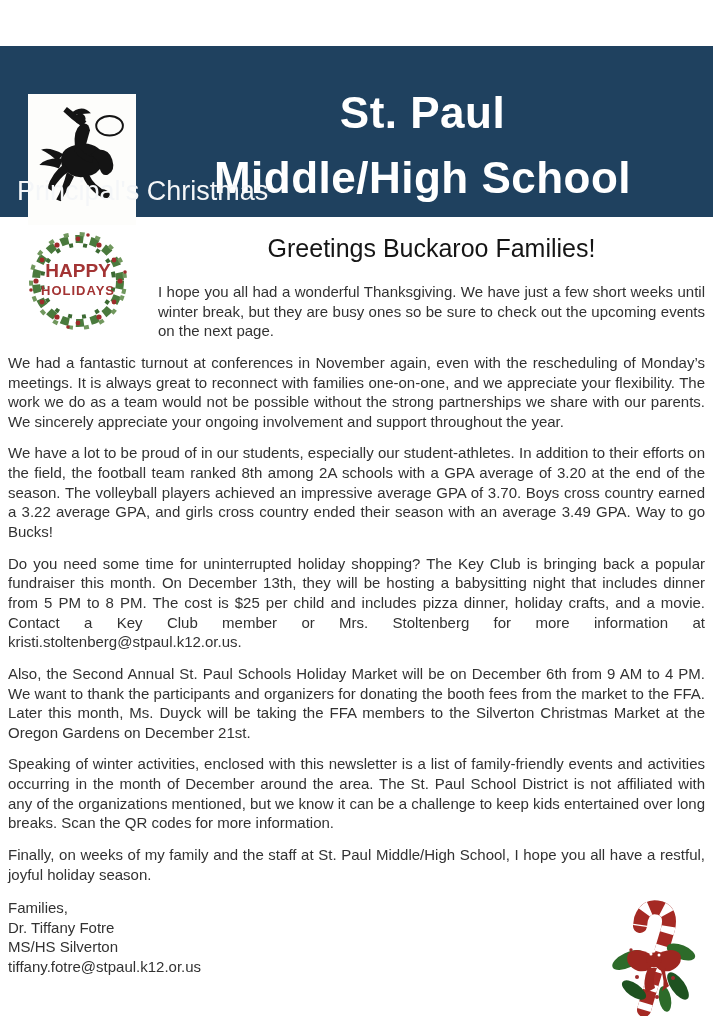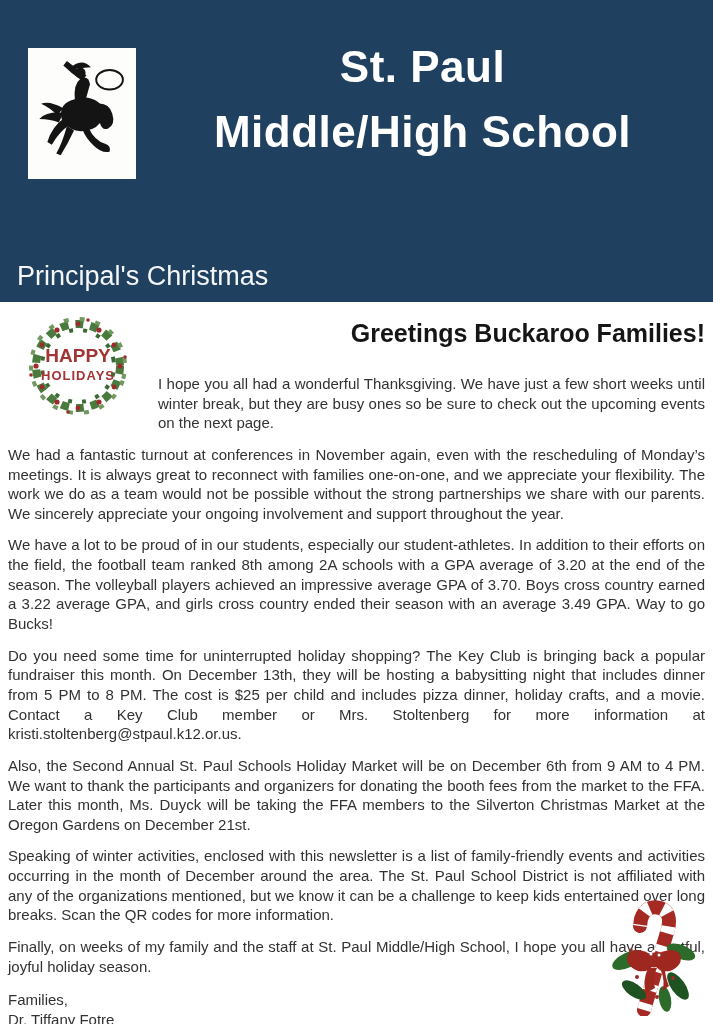--- a/index.html
+++ b/index.html
@@ -6,22 +6,23 @@
   .page{
     position:relative;
     width:713px;height:1024px;
     background:#fff;
     font-family:"Liberation Sans", sans-serif;
     overflow:hidden;
   }
   
   .header{
     position:relative;
-    width:100%;height:302px;
+    width:100%;height:171px;
     background:var(--header-navy,#1f415f);
+    margin-top:46px;
   }
   .logo-box{
     position:absolute;left:28px;top:48px;
     width:108px;height:131px;
     background:#fdfdfb;
     display:flex;align-items:center;justify-content:center;
   }
   .logo-box svg{width:96px;height:120px;}
   .title-block{
     position:absolute;left:140px;right:8px;top:34px;
@@ -39,23 +40,23 @@
     padding:8px 8px 0 8px;
     color:var(--body-text,#323232);
     font-size:15px;line-height:1.31;
   }
   .wreath{
     float:left;
     width:140px;height:113px;
     margin:0 10px 2px 0;
   }
   .greeting{
-    font-size:25px;font-weight:bold;color:#151515;
-    text-align:right;
-    margin:8px 0 26px 0;line-height:1.2;
+    font-size:25px;font-weight:normal;color:#151515;
+    text-align:center;
+    margin:8px 0 19px 0;line-height:1.2;
   }
   .para{
     margin:0 0 12px 0;
     text-align:justify;
   }
   .signature{
     margin-top:14px;
     line-height:1.3;
   }
   .signature div{white-space:nowrap;}

